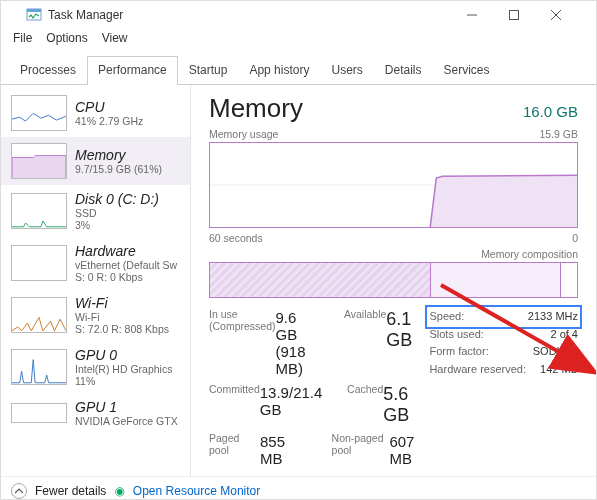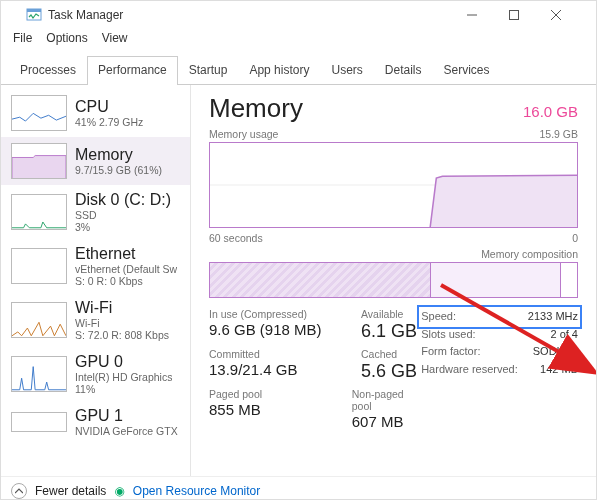--- a/index.html
+++ b/index.html
@@ -29,34 +29,34 @@
   .tab { padding: 6px 10px 8px 10px; color:#444; border:1px solid transparent; border-bottom:none; position:relative; top:1px;}
   .tab.active { border-color:#ccc; background:#fff; }
   
   .body { display:flex; height: calc(500px - 28px - 20px - 33px - 28px); }
   
   .sidebar { width: 190px; border-right:1px solid #e5e5e5; overflow:hidden; padding-top:4px;}
   .srow { display:flex; align-items:center; gap:8px; padding:6px 8px 6px 10px; }
   .srow.selected { background:#f2eef5; }
   .thumb { width:56px; height:36px; border:1px solid #bbb; background:#fff; flex:0 0 56px; position:relative; overflow:hidden;}
   .srow .txt { display:flex; flex-direction:column; overflow:hidden; }
-  .srow .t1 { font-size:16px; color:#222; white-space:nowrap; overflow:hidden; text-overflow:ellipsis;}
+  .srow .t1 { font-size:14px; color:#222; white-space:nowrap; overflow:hidden; text-overflow:ellipsis;font-style:italic;}
   .srow .t2, .srow .t3 { font-size:10.5px; color:#666; white-space:nowrap; overflow:hidden; text-overflow:ellipsis;}
   
   .main { flex:1; padding: 8px 18px 0 18px; position:relative; }
   .mhead { display:flex; justify-content:space-between; align-items:baseline; }
   .mtitle { font-size:26px; font-weight:300; color:#222; }
-  .mtotal { font-size:15px; color:#ec4899; }
+  .mtotal { font-size:15px; color:#0f766e; }
   .label { font-size:10.5px; color:#777; }
   .chartlabels { display:flex; justify-content:space-between; margin-top:4px;}
   .usagechart { height:86px; border:1px solid #b97acb; margin-top:2px; position:relative; background:#fff;}
   .compchart { height:36px; border:1px solid #b97acb; margin-top:2px; position:relative; background:#fff; display:flex;}
   .compseg { height:100%; }
   .statsrow { display:flex; margin-top:10px; }
-  .statcol { display:flex; flex-direction:column; }
+  .statcol { display:flex; flex-direction:row; }
   .statlabel { font-size:10.5px; color:#777; }
   .statval { font-size:18px; color:#222; font-weight:400; margin-top:1px;}
   .statval.sm { font-size:15px; }
   .kvblock { font-size:11px; color:#555; }
   .kvrow { display:flex; justify-content:space-between; gap:12px; line-height:1.6;}
   .kv-key { color:#666; }
   .kv-val { color:#333; }
   .speedbox { border:2px solid #3b82f6; padding:1px 2px; margin:-3px -4px; }
   
   .arrow { position:absolute; pointer-events:none; }
@@ -148,21 +148,21 @@
         </div>
       <div class="txt">
           <span class="t1">Disk 0 (C: D:)</span>
           <span class="t2">SSD</span>
           <span class="t3">3%</span>
         </div>
     </div>
     <div class="srow">
       <div class="thumb"></div>
       <div class="txt">
-          <span class="t1">Ethernet</span>
+          <span class="t1">Hardware</span>
           <span class="t2">vEthernet (Default Sw</span>
           <span class="t3">S: 0  R: 0 Kbps</span>
         </div>
     </div>
     <div class="srow">
       <div class="thumb">
           <svg class="spark" viewBox="0 0 56 36" preserveAspectRatio="none">
             <polyline points="0,34 6,30 10,34 16,26 20,34 28,20 32,34 40,24 44,34 50,22 56,34" fill="none" stroke="#c97a2a" stroke-width="1"></polyline>
           </svg>
         </div>

